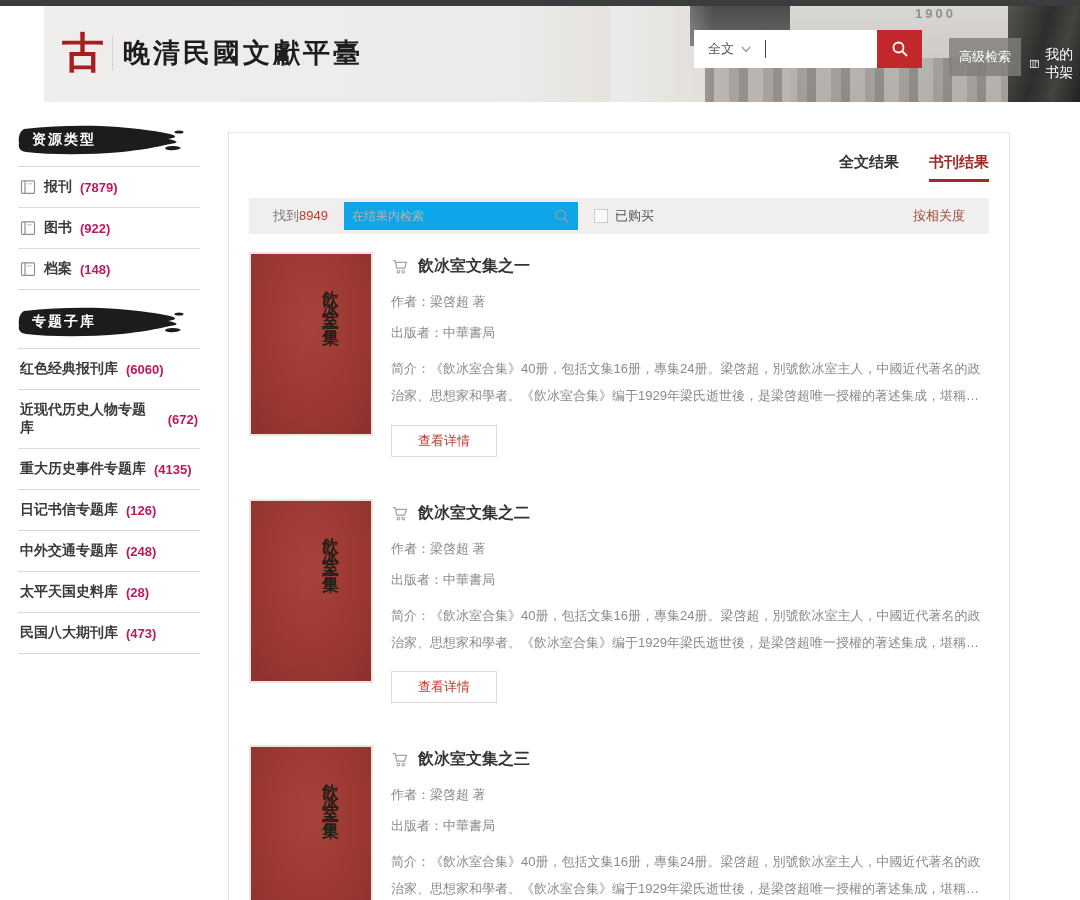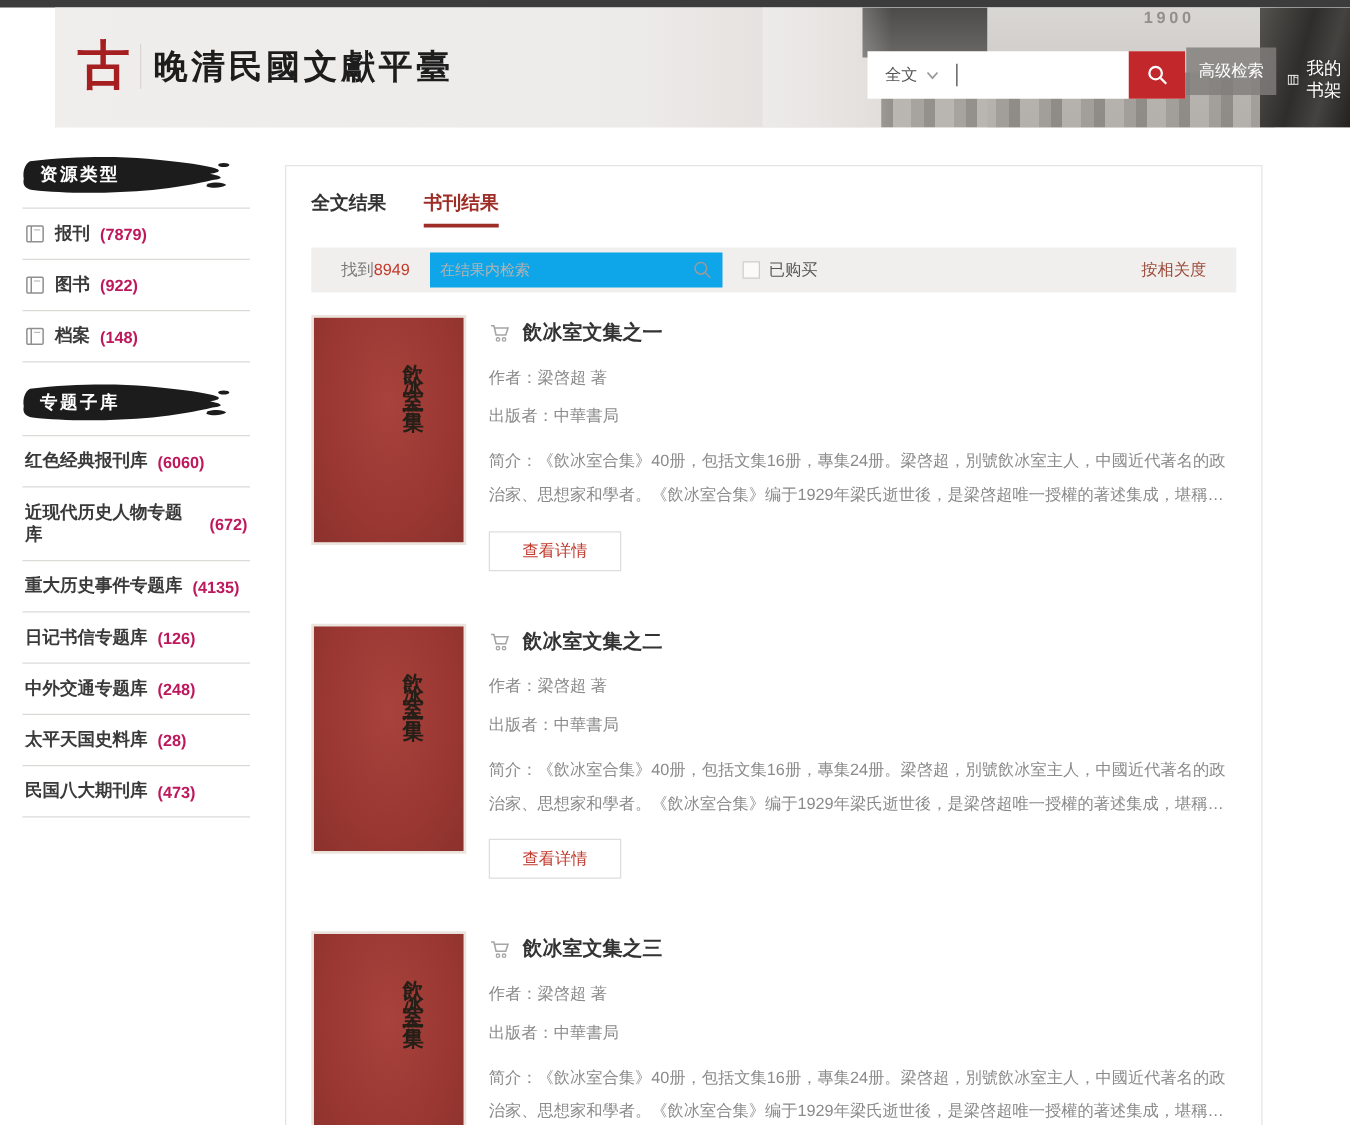--- a/index.html
+++ b/index.html
@@ -22,21 +22,21 @@
     font-weight:bold; letter-spacing:3px; z-index:2; }
   .photo .ph-cols { position:absolute; left:95px; top:52px; width:375px; height:44px; opacity:.85;
     background:repeating-linear-gradient(90deg,#87847f 0 9px,#b3b0ab 9px 24px,#9d9a95 24px 34px); }
   .photo .ph-right { position:absolute; right:0; top:0; width:72px; height:96px;
     background:linear-gradient(105deg,#55534f 0%,#2e2d2b 45%,#454340 70%,#23211f 100%); }
   .logo { position:absolute; left:18px; top:26px; display:flex; align-items:center; z-index:5; }
   .logo-mark { color:#a51e20; font-family:"Liberation Serif","DejaVu Serif",serif;
     font-size:42px; font-weight:bold; line-height:1; margin-right:8px; }
   .site-title { font-family:"Liberation Serif","DejaVu Serif",serif; font-size:27px;
     font-weight:bold; color:#1d1d1d; letter-spacing:3px; border-left:1px solid #d8d5d2; padding-left:10px; }
-  .searchbar { position:absolute; left:650px; top:35px; width:254px; height:38px; background:#fff;
+  .searchbar { position:absolute; left:650px; top:24px; width:228px; height:38px; background:#fff;
     display:flex; align-items:center; z-index:5; }
   .scope { display:flex; align-items:center; gap:7px; padding:0 10px 0 14px; cursor:pointer; }
   .scope-label { font-size:13px; color:#555; }
   .caret { width:1px; height:18px; background:#444; margin-left:4px; }
   .searchbar input { flex:1; border:none; outline:none; font-size:13px; color:#333;
     min-width:10px; background:transparent; }
   .search-btn { width:45px; height:38px; background:#c1272b; border:none; display:flex;
     align-items:center; justify-content:center; cursor:pointer; }
   .adv-btn { position:absolute; left:905px; top:32px; width:72px; height:38px;
     background:rgba(128,126,123,.82); color:#fff; font-size:13px; border:none;
@@ -52,21 +52,21 @@
     font-weight:bold; letter-spacing:2px; z-index:2; }
   .side-list { list-style:none; border-top:1px solid #dcdad7; margin-bottom:16px; }
   .side-item { display:flex; align-items:center; gap:8px; padding:11px 2px;
     border-bottom:1px solid #dcdad7; cursor:pointer; }
   .side-item .lbl { font-size:14px; font-weight:bold; color:#3a3a3a; }
   .side-item .cnt { font-size:13px; font-weight:600; color:#be185d; }
 
   
   .main-card { position:absolute; left:228px; top:132px; width:782px; height:790px;
     background:#fff; border:1px solid #e6e4e1; padding:20px; }
-  .tabs { display:flex; gap:30px; margin-bottom:16px; }
+  .tabs { display:flex; gap:30px; margin-bottom:16px;justify-content:flex-end; }
   .tab { font-size:15px; font-weight:bold; color:#333; padding-bottom:10px; cursor:pointer; position:relative; }
   .tab.active { color:#9d2d26; }
   .tab.active::after { content:""; position:absolute; left:0; right:0; bottom:0; height:3px; background:#9d2d26; }
   .filter-bar { height:36px; background:#f1efed; display:flex; align-items:center;
     padding:0 24px; gap:16px; }
   .found { font-size:13px; color:#777; white-space:nowrap; }
   .found .num { color:#c23a2e; }
   .refine { width:234px; height:28px; background:#0ea5e9; display:flex; align-items:center; padding:0 8px; }
   .refine input { flex:1; border:none; outline:none; font-size:12px; color:#333; background:transparent; }
   .refine input::placeholder { color:#b5b3b0; }

